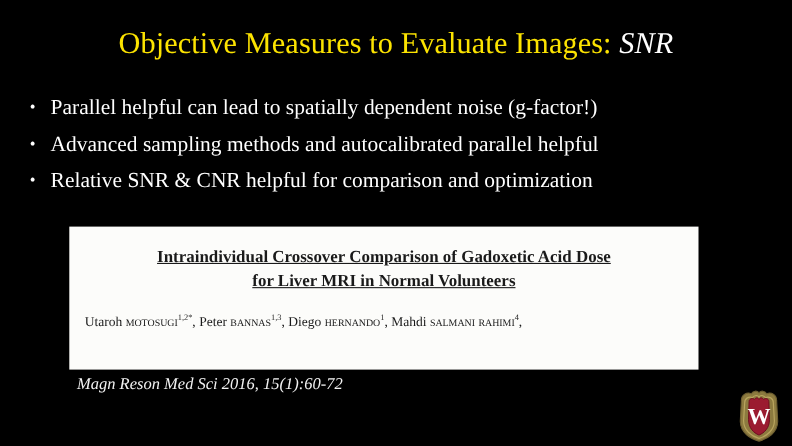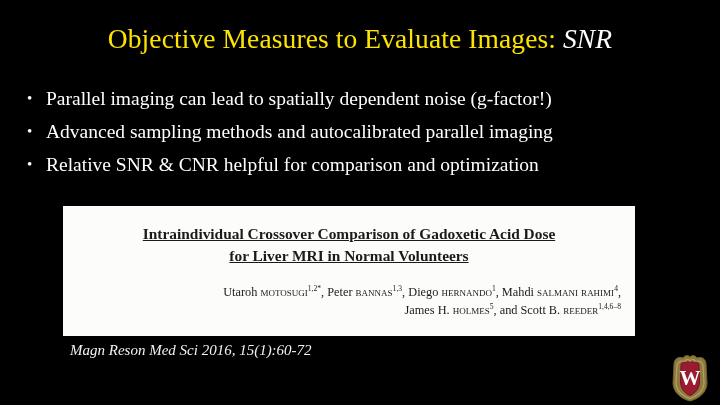--- a/index.html
+++ b/index.html
@@ -75,21 +75,21 @@
     margin: 17px 26px 0 26px;
     text-align: center;
     font-weight: bold;
     font-size: 15.4px;
     line-height: 21.5px;
     color: #1A1A1A;
     text-decoration: underline;
   }
   #paper-authors {
     margin: 17px 14px 0 14px;
-    text-align: right;
+    text-align: left;
     font-size: 12.3px;
     line-height: 18px;
     color: #1A1A1A;
   }
   .sc {
     font-variant: small-caps;
     text-transform: lowercase;
   }
   .sup {
     font-size: 7.6px;
@@ -125,40 +125,39 @@
 <div id="slide">
 
   <div id="slide-title">
     <span>Objective Measures to Evaluate Images:</span>
     <span class="em">SNR</span>
   </div>
 
   <div id="bullet-list">
     <div class="bullet-row">
       <span class="bullet-marker">•</span>
-      <span class="bullet-text">Parallel imaging can lead to spatially dependent noise (g-factor!)</span>
+      <span class="bullet-text">Parallel helpful can lead to spatially dependent noise (g-factor!)</span>
     </div>
     <div class="bullet-row">
       <span class="bullet-marker">•</span>
-      <span class="bullet-text">Advanced sampling methods and autocalibrated parallel imaging</span>
+      <span class="bullet-text">Advanced sampling methods and autocalibrated parallel helpful</span>
     </div>
     <div class="bullet-row">
       <span class="bullet-marker">•</span>
       <span class="bullet-text">Relative SNR &amp; CNR helpful for comparison and optimization</span>
     </div>
   </div>
 
   <div id="paper-card">
     <div id="paper-title">
       <span>Intraindividual Crossover Comparison of Gadoxetic Acid Dose</span><br>
       <span>for Liver MRI in Normal Volunteers</span>
     </div>
     <div id="paper-authors">
       <span id="authors-line-1"><span>Utaroh </span><span class="sc">Motosugi</span><span class="sup">1,2*</span><span>, </span><span>Peter </span><span class="sc">Bannas</span><span class="sup">1,3</span><span>, </span><span>Diego </span><span class="sc">Hernando</span><span class="sup">1</span><span>, </span><span>Mahdi </span><span class="sc">Salmani Rahimi</span><span class="sup">4</span><span>,</span></span><br>
-      <span id="authors-line-2"><span>James H. </span><span class="sc">Holmes</span><span class="sup">5</span><span>, and </span><span>Scott B. </span><span class="sc">Reeder</span><span class="sup">1,4,6–8</span></span>
     </div>
   </div>
 
   <div id="citation">Magn Reson Med Sci 2016, 15(1):60-72</div>
 
   <div id="uw-crest">
     <svg width="44" height="49" viewBox="0 0 44 49" xmlns="http://www.w3.org/2000/svg">
       <g>
         <path d="M6 11 C6 6, 11 3, 15 5 C17 2, 20 2, 22 4 C24 2, 27 2, 29 5 C33 3, 38 6, 38 11 L39 30 C39 40, 30 46, 22 48 C14 46, 5 40, 5 30 Z" fill="#8C7A3F" stroke="#6E5F31" stroke-width="1"></path>
         <path d="M9 13 C9 9, 13 7, 16 8.5 C18 6, 21 6, 22 8 C23 6, 26 6, 28 8.5 C31 7, 35 9, 35 13 L36 29.5 C36 38, 29 43.5, 22 45.5 C15 43.5, 8 38, 8 29.5 Z" fill="none" stroke="#B8A45E" stroke-width="1.1"></path>

